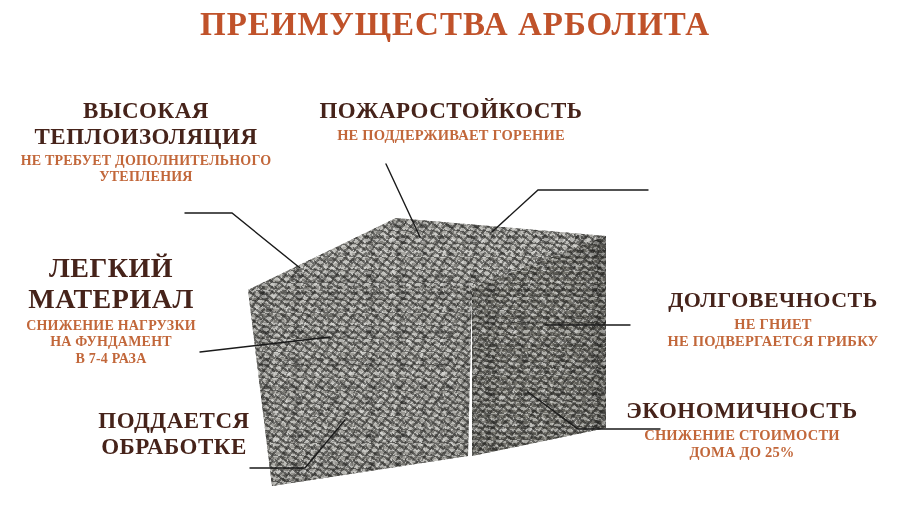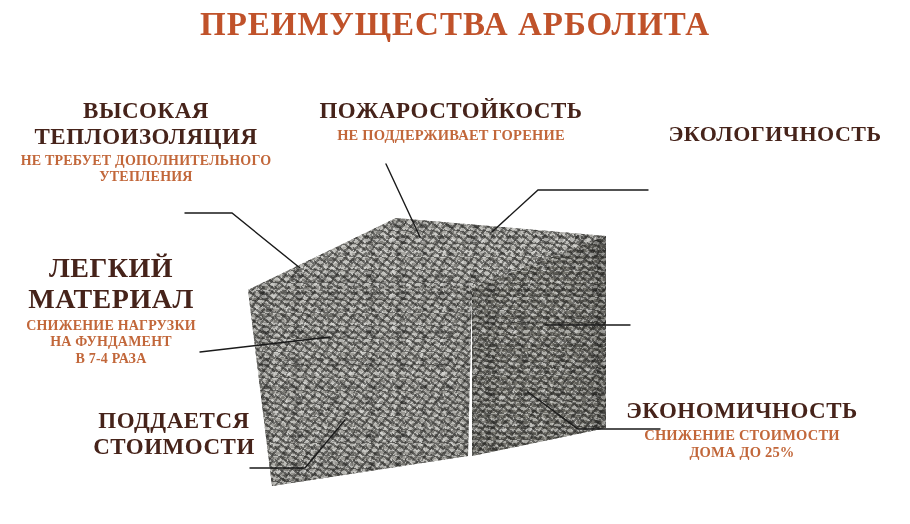--- a/index.html
+++ b/index.html
@@ -178,36 +178,40 @@
   </div>
 
   <div class="feature" id="f-thermal">
     <div class="head">ВЫСОКАЯ
 ТЕПЛОИЗОЛЯЦИЯ</div>
     <div class="sub">НЕ ТРЕБУЕТ ДОПОЛНИТЕЛЬНОГО
 УТЕПЛЕНИЯ</div>
   </div>
 
   <div class="feature" id="f-eco">
-    <div class="head">ЭКОЛОГИЧНОСТЬ</div>
   </div>
 
   <div class="feature" id="f-light">
     <div class="head">ЛЕГКИЙ
 МАТЕРИАЛ</div>
     <div class="sub">СНИЖЕНИЕ НАГРУЗКИ
 НА ФУНДАМЕНТ
 В 7-4 РАЗА</div>
   </div>
 
+  <div class="feature" id="f-durable">
+    <div class="head">ДОЛГОВЕЧНОСТЬ</div>
+    <div class="sub">НЕ ГНИЕТ
+НЕ ПОДВЕРГАЕТСЯ ГРИБКУ</div>
+  </div>
 
   <div class="feature" id="f-economy">
     <div class="head">ЭКОНОМИЧНОСТЬ</div>
     <div class="sub">СНИЖЕНИЕ СТОИМОСТИ
 ДОМА ДО 25%</div>
   </div>
 
   <div class="feature" id="f-workable">
     <div class="head">ПОДДАЕТСЯ
-СТОИМОСТИ</div>
+ОБРАБОТКЕ</div>
   </div>
 
 </div>
 
 </body></html>

